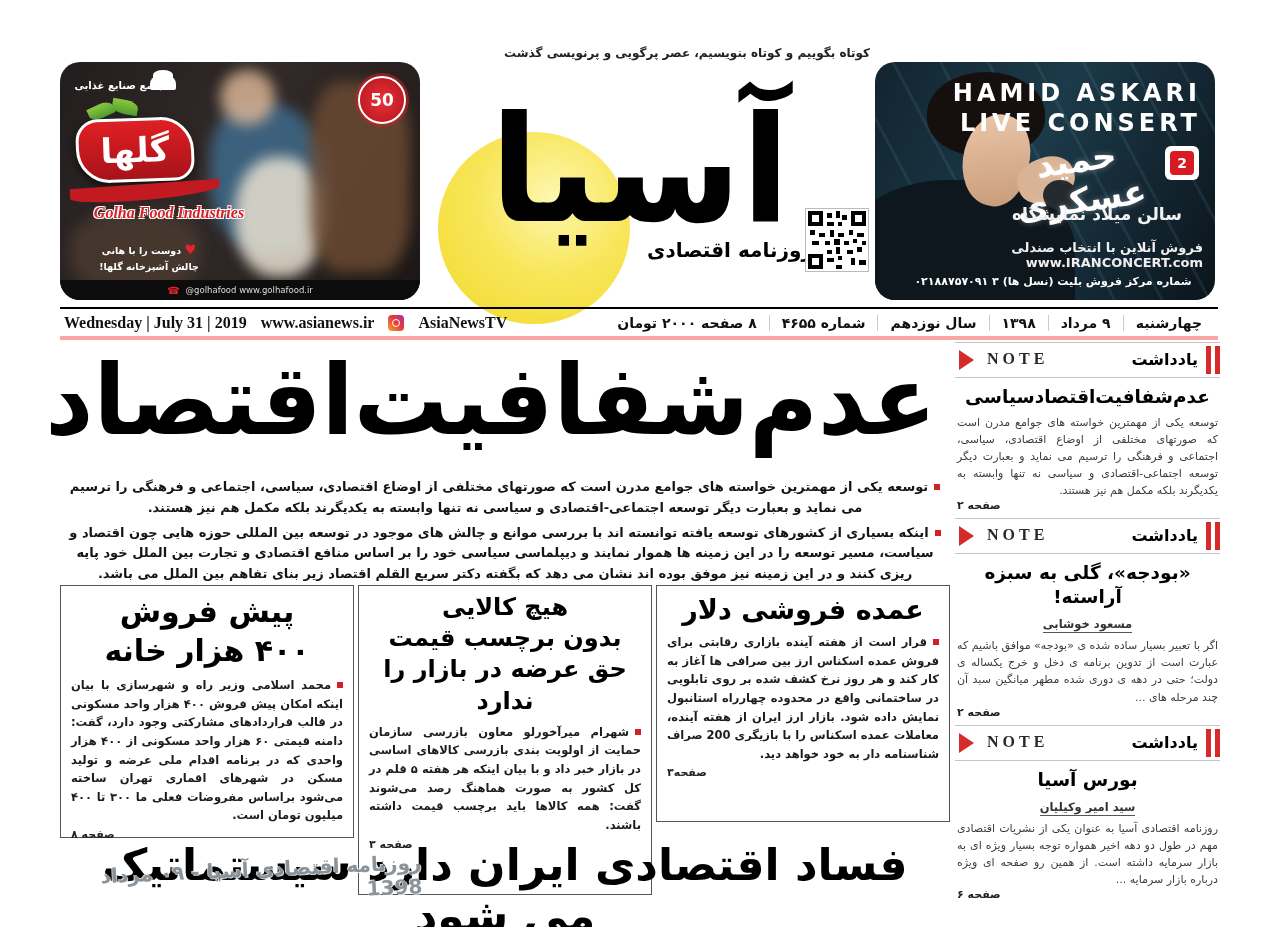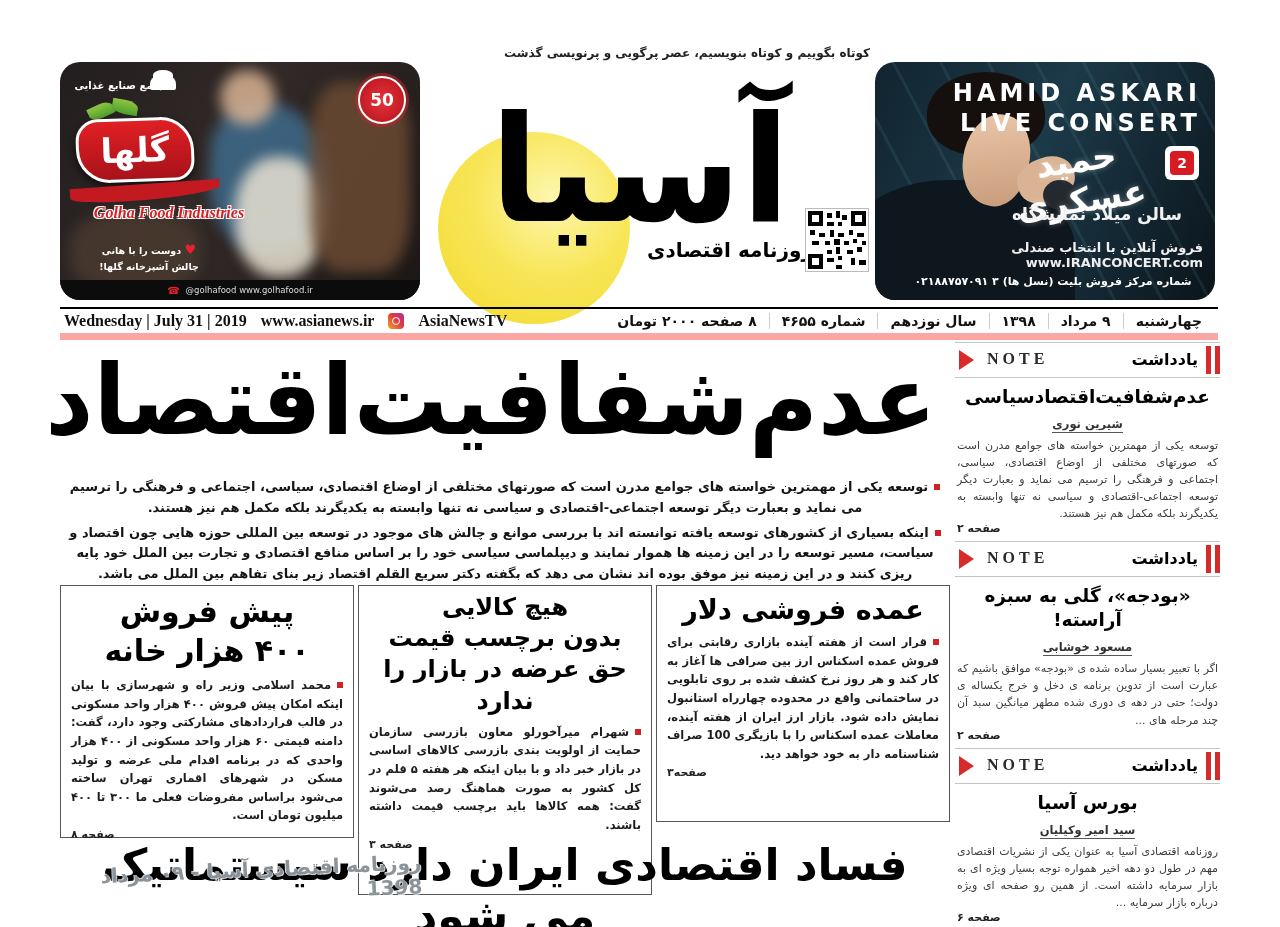--- a/index.html
+++ b/index.html
@@ -105,21 +105,21 @@
   .concert-date { position:absolute; right:30px; top:168px; width:180px; text-align:center;
     color:#fff; font-size:20px; font-weight:900; direction:rtl; padding:2px 6px;
     border:2px solid rgba(120,200,200,.5); border-radius:8px; }
   .concert-sales { position:absolute; right:12px; bottom:30px; width:300px; text-align:right;
     color:#eee; font-size:13px; font-weight:bold; direction:rtl; }
   .concert-phone { position:absolute; right:12px; bottom:12px; width:300px; text-align:center;
     color:#fff; font-size:11px; font-weight:bold; direction:rtl; }
   
   .dateline {
     position:absolute; left:60px; top:307px; width:1158px; height:33px;
-    border-top:2px solid #000; border-bottom:7px solid #fca5a5;
+    border-top:2px solid #000; border-bottom:4px solid #fca5a5;
     display:flex; align-items:center; justify-content:space-between; padding:0 4px;
   }
   .dl-left { display:flex; align-items:center; gap:14px;
     font-family:"Liberation Serif", serif; font-size:16px; font-weight:bold; color:#111; }
   .ig { width:16px; height:16px; border-radius:4px; position:relative;
     background:linear-gradient(45deg,#f5a623,#e03a3e 55%,#b02aa8); }
   .ig:after { content:""; position:absolute; left:4px; top:4px; width:6px; height:6px;
     border:1.6px solid #fff; border-radius:50%; }
   .dl-right { display:flex; direction:rtl; align-items:center;
     font-size:14px; font-weight:bold; color:#111; }
@@ -306,21 +306,21 @@
         <span>بدون برچسب قیمت</span><br>
         <span>حق عرضه در بازار را ندارد</span>
       </h2>
       <div class="body"><span class="bullet"></span><span>شهرام میرآخورلو معاون بازرسی سازمان حمایت از اولویت بندی بازرسی کالاهای اساسی در بازار خبر داد و با بیان اینکه هر هفته ۵ قلم در کل کشور به صورت هماهنگ رصد می‌شوند گفت: همه کالاها باید برچسب قیمت داشته باشند.</span></div>
       <div class="pageref">صفحه ۳</div>
     </div>
     <div class="box b2">
       <h2>
         <span>عمده فروشی دلار</span><br>
       </h2>
-      <div class="body"><span class="bullet"></span><span>قرار است از هفته آینده بازاری رقابتی برای فروش عمده اسکناس ارز بین صرافی ها آغاز به کار کند و هر روز نرخ کشف شده بر روی تابلویی در ساختمانی واقع در محدوده چهارراه استانبول نمایش داده شود. بازار ارز ایران از هفته آینده، معاملات عمده اسکناس را با بازیگری 100 صراف شناسنامه دار به خود خواهد دید.</span></div>
+      <div class="body"><span class="bullet"></span><span>قرار است از هفته آینده بازاری رقابتی برای فروش عمده اسکناس ارز بین صرافی ها آغاز به کار کند و هر روز نرخ کشف شده بر روی تابلویی در ساختمانی واقع در محدوده چهارراه استانبول نمایش داده شود. بازار ارز ایران از هفته آینده، معاملات عمده اسکناس را با بازیگری 200 صراف شناسنامه دار به خود خواهد دید.</span></div>
       <div class="pageref">صفحه۳</div>
     </div>
   </div>
 
   <div class="bottom-story">
     <h1>فساد اقتصادی ایران دارد سیستماتیک می شود</h1>
 
   </div>
 
   <div class="watermark">روزنامه اقتصادی آسیا - ۰۹ مرداد 1398</div>
@@ -328,21 +328,20 @@
   <div class="sidebar">
 
     <div class="note-section">
       <div class="note-header">
         <span class="red-bars"></span>
         <span class="note-fa">یادداشت</span>
         <span class="note-en">NOTE</span>
         <span class="note-tri"></span>
       </div>
       <div class="note-title">عدم‌شفافیت‌اقتصادسیاسی</div>
-      <div class="note-author"><span>شیرین نوری</span></div>
       <div class="note-body">توسعه یکی از مهمترین خواسته های جوامع مدرن است که صورتهای مختلفی از اوضاع اقتصادی، سیاسی، اجتماعی و فرهنگی را ترسیم می نماید و بعبارت دیگر توسعه اجتماعی-اقتصادی و سیاسی نه تنها وابسته به یکدیگرند بلکه مکمل هم نیز هستند.</div>
       <div class="pageref">صفحه ۲</div>
     </div>
 
     <div class="note-section">
       <div class="note-header">
         <span class="red-bars"></span>
         <span class="note-fa">یادداشت</span>
         <span class="note-en">NOTE</span>
         <span class="note-tri"></span>

